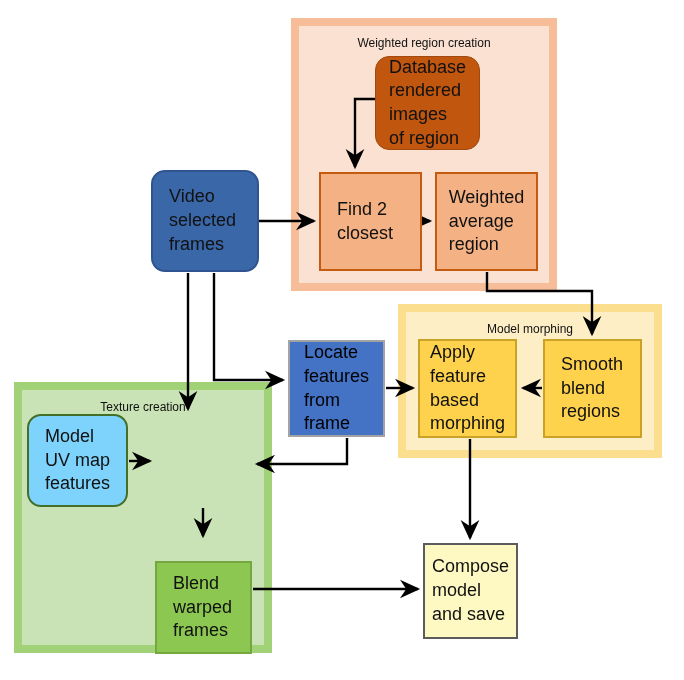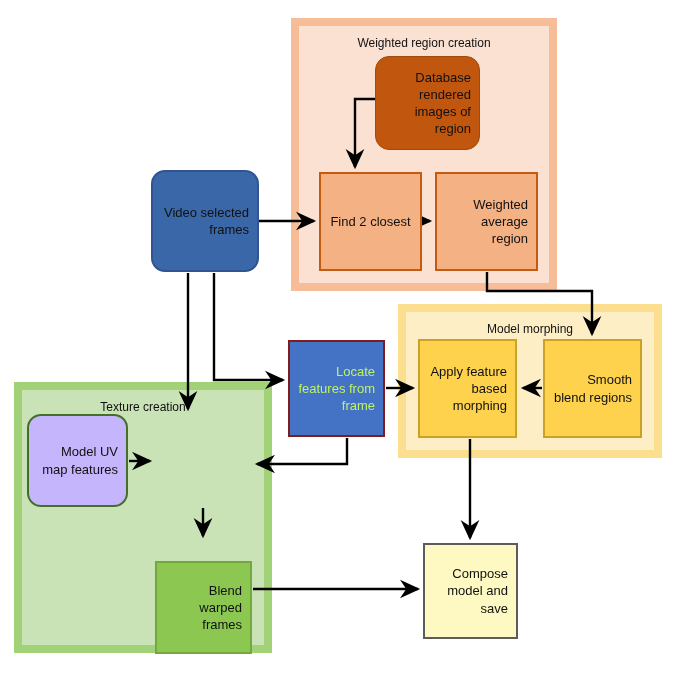--- a/index.html
+++ b/index.html
@@ -27,41 +27,41 @@
     font-size: 12px;
     color: #111111;
     white-space: nowrap;
   }
   .node {
     position: absolute;
     box-sizing: border-box;
     display: flex;
     align-items: center;
     justify-content: center;
-    text-align: right;
-    font-size: 13px;
+    text-align: left;
+    font-size: 18px;
     line-height: 1.32;
     color: #111111;
-    padding: 8px;
+    padding: 16px;
   }
   .node span { display: block; }
   .rounded { border-radius: 14px; }
 
   
   .grp-orange { background: #fae1d2; border: 8px solid #f6bd98; }
   .grp-yellow { background: #fdeec6; border: 8px solid #fbdf8f; }
   .grp-green  { background: #c9e3b6; border: 8px solid #a2d277; }
 
   
   .n-darkorange { background: #c1560f; border: 1px solid #a04a0d; color: #111; }
   .n-orange     { background: #f4b183; border: 2px solid #c55a11; }
   .n-blue       { background: #3a67a8; border: 2px solid #2f5490; color: #111; }
-  .n-blue2      { background: #4472c4; border: 2px solid #7f1d1d; color: #bef264; }
+  .n-blue2      { background: #4472c4; border: 2px solid #a3a3a3; color: #000000; }
   .n-yellow     { background: #ffd24d; border: 2px solid #c9a227; }
-  .n-darkgreen  { background: #c4b5fd; border: 2px solid #436f28; color: #111; }
+  .n-darkgreen  { background: #7dd3fc; border: 2px solid #436f28; color: #111; }
   .n-green      { background: #8cc751; border: 2px solid #74a83f; }
   .n-gray       { background: #fef9c3; border: 2px solid #5c5c5c; color: #111; }
 
   svg.edges {
     position: absolute;
     left: 0;
     top: 0;
     width: 684px;
     height: 680px;
     pointer-events: none;

